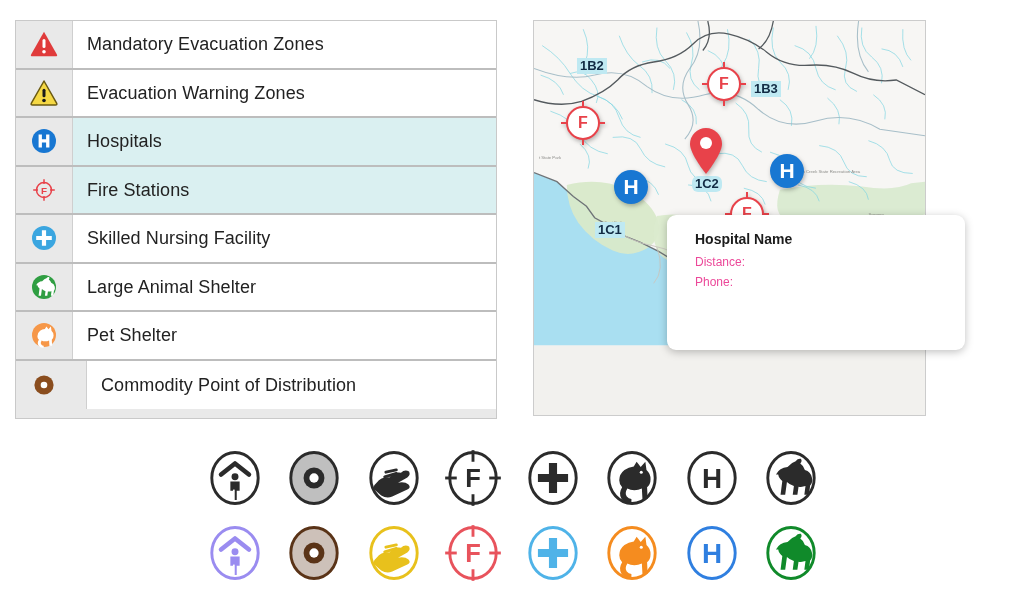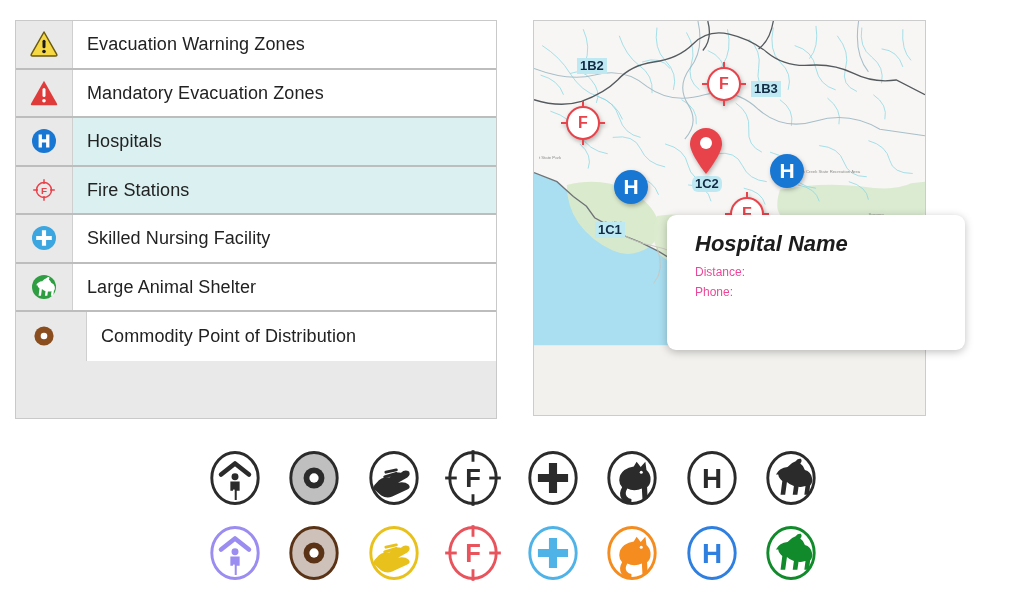--- a/index.html
+++ b/index.html
@@ -111,23 +111,22 @@
     position: absolute;
     left: 667px; top: 215px;
     width: 298px; height: 135px;
     background: #ffffff;
     border-radius: 9px;
     box-shadow: 0 2px 8px rgba(0,0,0,.25);
     padding: 16px 0 0 28px;
     box-sizing: border-box;
   }
   #popup .pop-title {
-    font-size: 22px; font-weight: bold; color: #1c1c1c;
+    font-size: 14px; font-weight: bold; color: #1c1c1c;
     margin-bottom: 8px;
-    font-style: italic;
   }
   #popup .pop-line {
     font-size: 12px; color: #ec4899; margin-bottom: 6px;
   }
   #popup .pop-link {
     font-size: 16px; color: #2b7b86; cursor: pointer;
   }
 
   
   #icon-grid {
@@ -142,39 +141,39 @@
 </head>
 <body>
 
 <div id="root">
 
   <div id="legend">
 
   <div class="legend-row">
         <div class="legend-icon-cell">
           <svg width="30" height="30" viewBox="0 0 100 100" xmlns="http://www.w3.org/2000/svg">
+            <path d="M50 9 L93 85 Q96 91 89 91 L11 91 Q4 91 7 85 Z" fill="#e03b3b"></path>
+            <rect x="45" y="33" width="10" height="30" rx="5" fill="#ffffff"></rect>
+            <circle cx="50" cy="76" r="6" fill="#ffffff"></circle>
+          </svg>
+        </div>
+        <div class="legend-label-cell">
+          <span class="legend-label">Mandatory Evacuation Zones</span>
+        </div>
+      </div>
+      <div class="legend-row">
+        <div class="legend-icon-cell">
+          <svg width="30" height="30" viewBox="0 0 100 100" xmlns="http://www.w3.org/2000/svg">
             <path d="M50 10 L92 84 Q95 90 88 90 L12 90 Q5 90 8 84 Z" fill="#f5d844" stroke="#6b5a10" stroke-width="5" stroke-linejoin="round"></path>
             <rect x="45" y="36" width="10" height="28" rx="5" fill="#1a1a1a"></rect>
             <circle cx="50" cy="75" r="6" fill="#1a1a1a"></circle>
           </svg>
         </div>
         <div class="legend-label-cell">
           <span class="legend-label">Evacuation Warning Zones</span>
-        </div>
-      </div>
-      <div class="legend-row">
-        <div class="legend-icon-cell">
-          <svg width="30" height="30" viewBox="0 0 100 100" xmlns="http://www.w3.org/2000/svg">
-            <path d="M50 9 L93 85 Q96 91 89 91 L11 91 Q4 91 7 85 Z" fill="#e03b3b"></path>
-            <rect x="45" y="33" width="10" height="30" rx="5" fill="#ffffff"></rect>
-            <circle cx="50" cy="76" r="6" fill="#ffffff"></circle>
-          </svg>
-        </div>
-        <div class="legend-label-cell">
-          <span class="legend-label">Mandatory Evacuation Zones</span>
         </div>
       </div>
       <div class="legend-row selected">
         <div class="legend-icon-cell">
           <svg width="30" height="30" viewBox="0 0 100 100" xmlns="http://www.w3.org/2000/svg">
             <circle cx="50" cy="50" r="40" fill="#1877d2"></circle>
             <path d="M32 28 h11 v16 h14 v-16 h11 v44 h-11 v-17 h-14 v17 h-11 z" fill="#ffffff"></path>
           </svg>
         </div>
         <div class="legend-label-cell">
@@ -209,20 +208,32 @@
       </div>
       <div class="legend-row">
         <div class="legend-icon-cell">
           <svg width="30" height="30" viewBox="0 0 100 100" xmlns="http://www.w3.org/2000/svg">
             <circle cx="50" cy="50" r="40" fill="#2f9e42"></circle>
             <path d="M24 44 q6 -12 20 -13 q7 -8 14 -10 q4 -5 9 -4 q3 4 -1 8 q6 4 8 11 q10 3 12 13 q2 9 -3 14 l-2 16 h-8 l2 -15 q-6 2 -12 1 l-2 14 h-8 l2 -15 q-7 -2 -12 -7 l-3 22 h-8 l3 -24 q-6 -4 -7 -11 z" fill="#ffffff"></path>
           </svg>
         </div>
         <div class="legend-label-cell">
           <span class="legend-label">Large Animal Shelter</span>
+        </div>
+      </div>
+      <div class="legend-row">
+        <div class="legend-icon-cell">
+          <svg width="30" height="30" viewBox="0 0 100 100" xmlns="http://www.w3.org/2000/svg">
+            <circle cx="50" cy="50" r="40" fill="#f69748"></circle>
+            <path d="M58 22 l7 9 l8 -9 l2 14 q7 6 7 16 q0 9 -6 14 l1 20 h-9 l-1 -18 q-6 3 -13 3 q-7 0 -12 -3 q-5 8 -1 14 q3 4 8 4 v6 q-12 1 -17 -6 q-6 -9 1 -20 q-5 -5 -5 -12 q0 -11 9 -18 q7 -5 16 -6 z" fill="#ffffff"></path>
+            <circle cx="66" cy="40" r="2.6" fill="#ffffff"></circle>
+          </svg>
+        </div>
+        <div class="legend-label-cell">
+          <span class="legend-label">Pet Shelter</span>
         </div>
       </div>
       <div class="legend-row">
         <div class="legend-icon-cell">
           <svg width="30" height="30" viewBox="0 0 100 100" xmlns="http://www.w3.org/2000/svg">
             <circle cx="50" cy="50" r="32" fill="#8a4d1e"></circle>
             <circle cx="50" cy="50" r="11" fill="#ffffff"></circle>
           </svg>
         </div>
         <div class="legend-label-cell">

